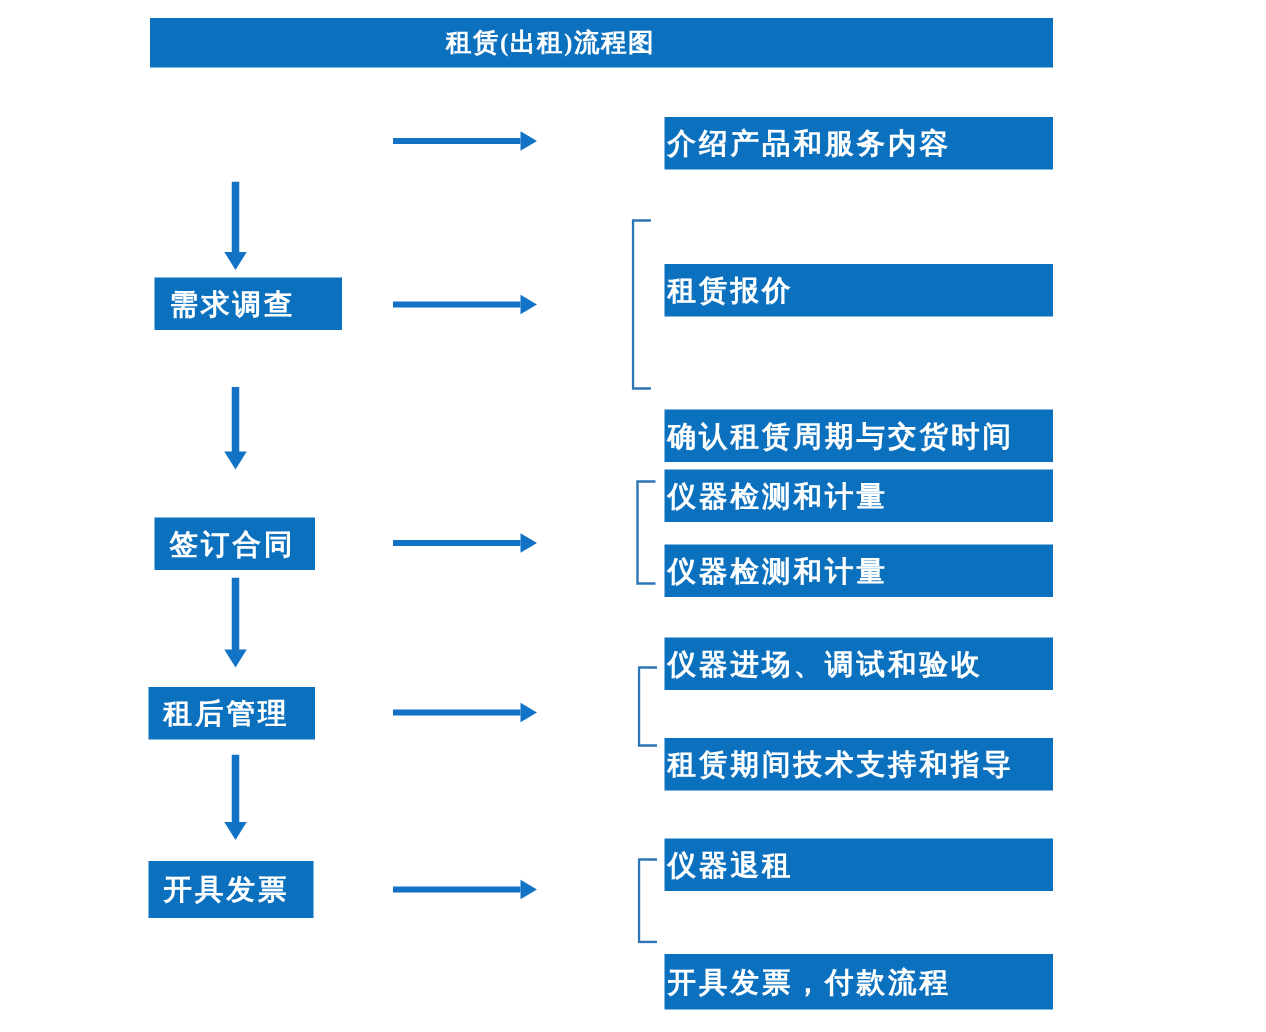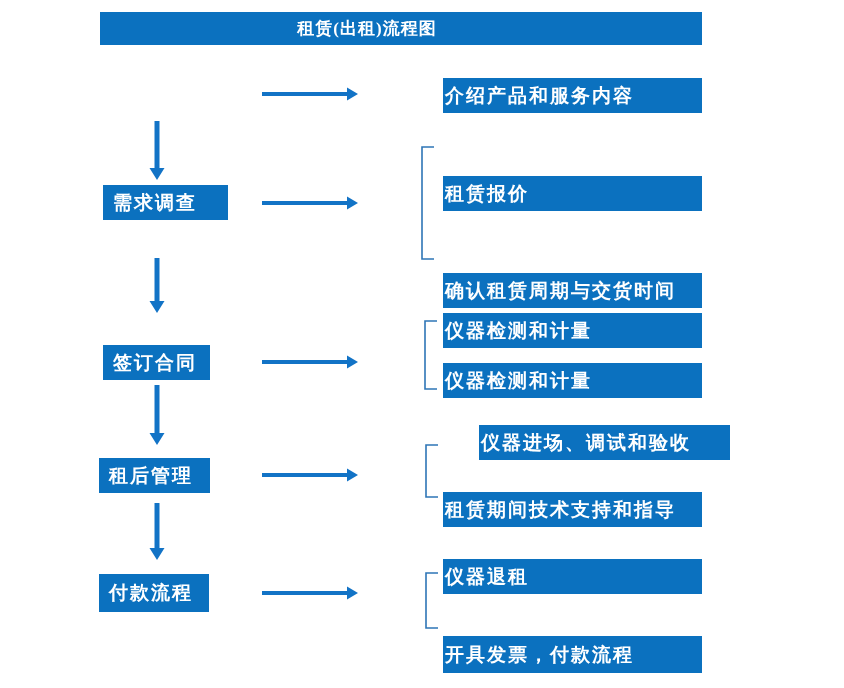--- a/index.html
+++ b/index.html
@@ -30,28 +30,28 @@
 </head>
 <body>
 
 <div class="canvas">
 
   <div class="title-banner">租赁(出租)流程图</div>
 
   <div class="node stage" style="left:103px;top:185px;width:125px;height:35px;">需求调查</div>
   <div class="node stage" style="left:103px;top:345px;width:107px;height:35px;">签订合同</div>
   <div class="node stage" style="left:99px;top:458px;width:111px;height:35px;text-align:right;">租后管理</div>
-  <div class="node stage" style="left:99px;top:574px;width:110px;height:38px;">付款流程</div>
+  <div class="node stage" style="left:99px;top:574px;width:110px;height:38px;">开具发票</div>
 
   <div class="node detail" style="top:78px;">介绍产品和服务内容</div>
   <div class="node detail" style="top:176px;">租赁报价</div>
   <div class="node detail" style="top:243px;margin-top:30px;">确认租赁周期与交货时间</div>
   <div class="node detail" style="top:313px;">仪器检测和计量</div>
   <div class="node detail" style="top:363px;">仪器检测和计量</div>
-  <div class="node detail" style="top:425px;margin-left:36px;">仪器进场、调试和验收</div>
+  <div class="node detail" style="top:425px;">仪器进场、调试和验收</div>
   <div class="node detail" style="top:492px;font-family:Liberation Serif, serif;">租赁期间技术支持和指导</div>
   <div class="node detail" style="top:559px;">仪器退租</div>
   <div class="node detail" style="top:608px;height:37px;margin-top:28px;">开具发票，付款流程</div>
 
   <span class="v-arrow" style="left:149px;top:121px;">
     <svg width="16" height="59">
         <line x1="8" y1="0" x2="8" y2="48" stroke="currentColor" stroke-width="5"></line>
         <polygon points="0.5,47 15.5,47 8,59" fill="currentColor"></polygon>
       </svg>
   </span>

